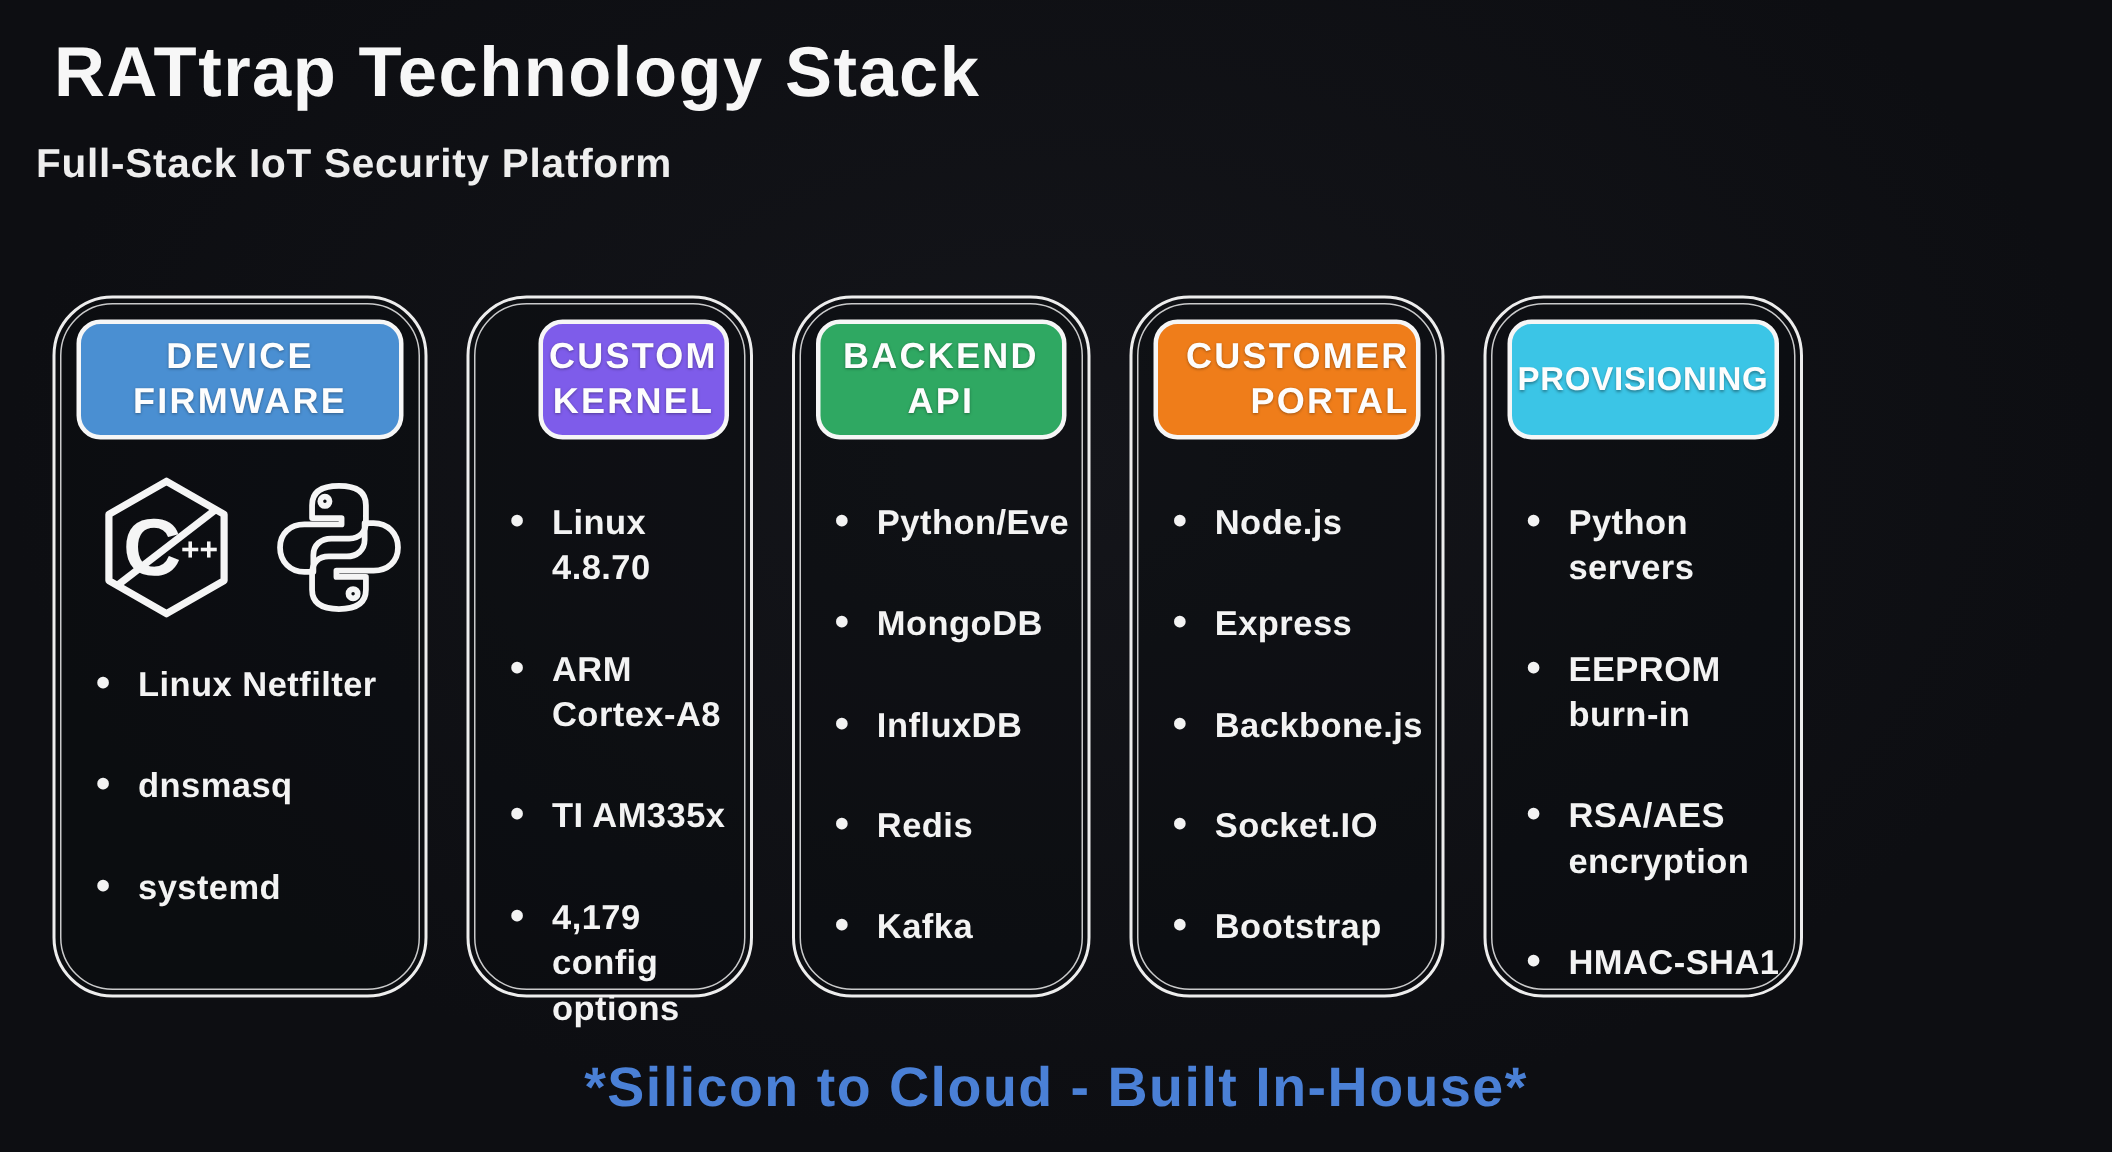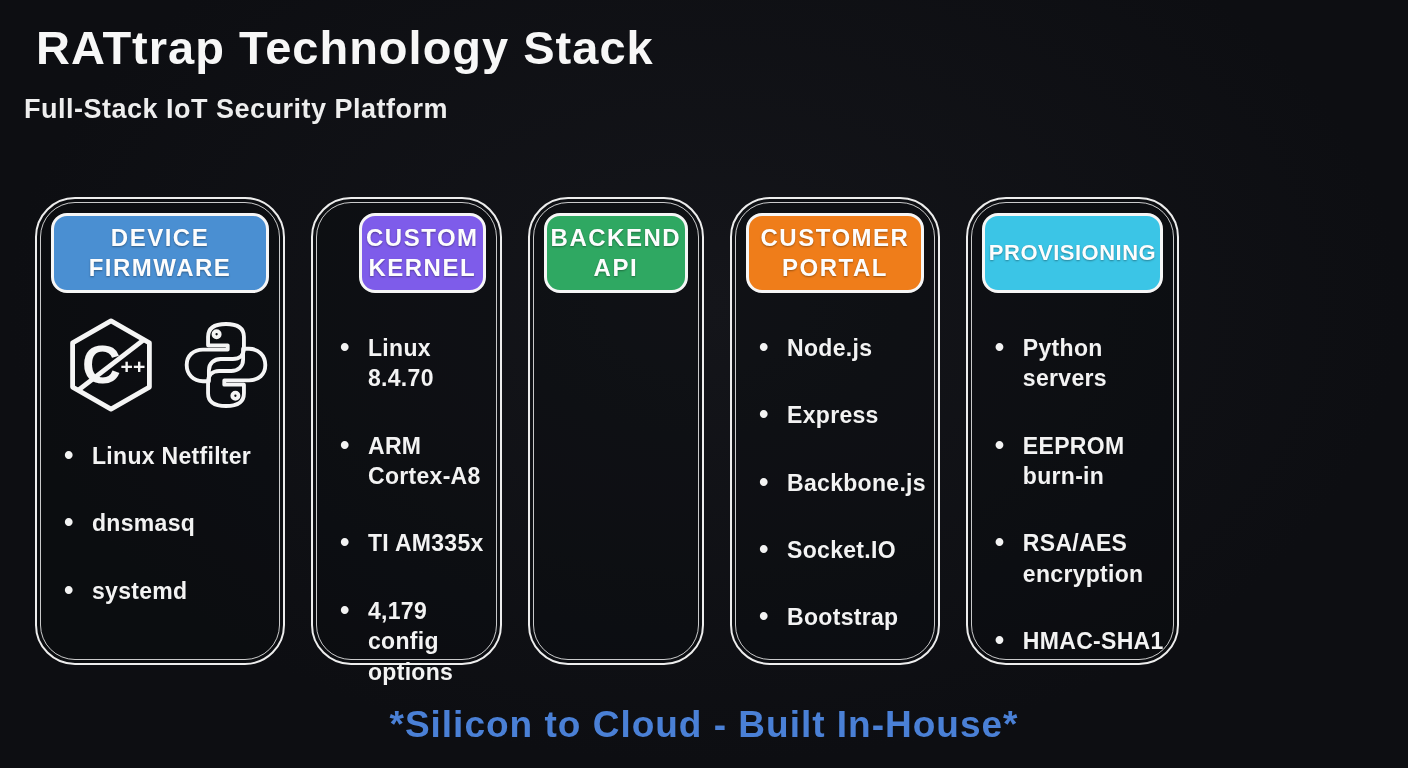--- a/index.html
+++ b/index.html
@@ -49,21 +49,21 @@
     display: flex; align-items: center; justify-content: center;
     text-align: center;
     font-size: 24px; font-weight: bold; letter-spacing: 1.5px;
     line-height: 1.25; color: #fdfdfd;
     padding: 0 4px;
     text-shadow: 0 1px 2px rgba(0,0,0,0.35);
   }
   .hd-blue   { background: #4a8fd2; }
   .hd-purple { background: #7e5cea; margin-left: 36px; }
   .hd-green  { background: #2fa862; }
-  .hd-orange { background: #ef7d1a; }
+  .hd-orange { background: #ef7d1a; text-align: right; }
   .hd-cyan   { background: #3bc5e6; font-size: 22px; letter-spacing: 0.5px; }
   .icons {
     display: flex; align-items: center; gap: 20px;
     margin: 24px 0 0 16px; height: 96px;
   }
   ul.items { list-style: none; margin: 40px 0 0 0; padding: 0 2px 0 12px; }
   .card-firmware ul.items { margin-top: 28px; }
   li.item {
     position: relative;
     padding-left: 33px;
@@ -116,29 +116,36 @@
       <ul class="items">
         <li class="item">Linux Netfilter</li>
         <li class="item">dnsmasq</li>
         <li class="item">systemd</li>
       </ul>
     </section>
 
     <section class="card">
       <header class="hd hd-purple">CUSTOM KERNEL</header>
       <ul class="items">
-        <li class="item">Linux 8.4.70</li>
+        <li class="item">Linux 4.8.70</li>
         <li class="item">ARM Cortex-A8</li>
         <li class="item">TI AM335x</li>
         <li class="item">4,179 config options</li>
       </ul>
     </section>
 
     <section class="card">
       <header class="hd hd-green">BACKEND API</header>
+      <ul class="items">
+        <li class="item">Python/Eve</li>
+        <li class="item">MongoDB</li>
+        <li class="item">InfluxDB</li>
+        <li class="item">Redis</li>
+        <li class="item">Kafka</li>
+      </ul>
     </section>
 
     <section class="card">
       <header class="hd hd-orange">CUSTOMER PORTAL</header>
       <ul class="items">
         <li class="item">Node.js</li>
         <li class="item">Express</li>
         <li class="item">Backbone.js</li>
         <li class="item">Socket.IO</li>
         <li class="item">Bootstrap</li>

